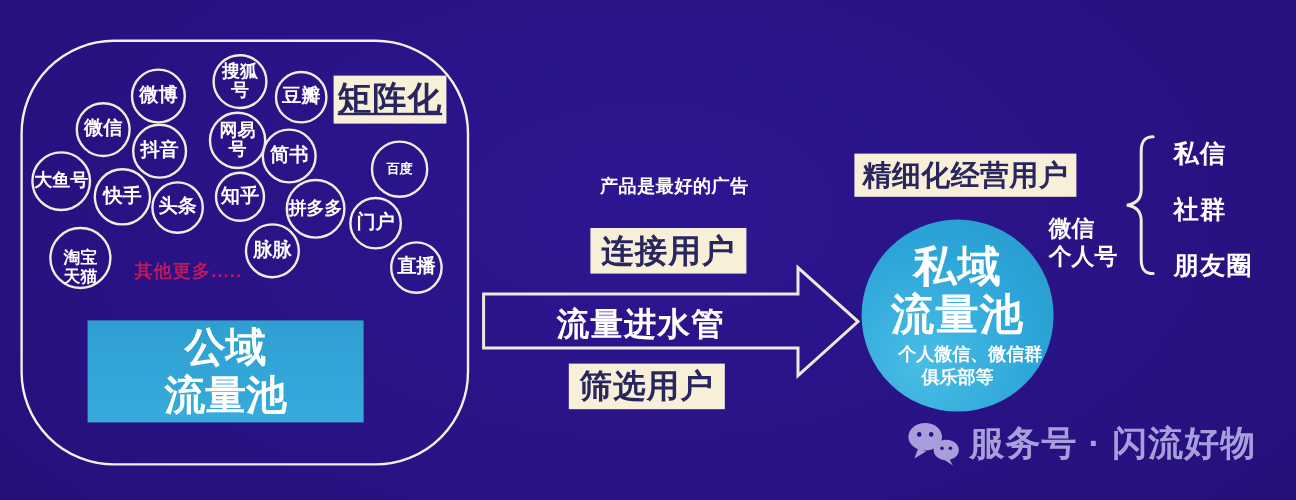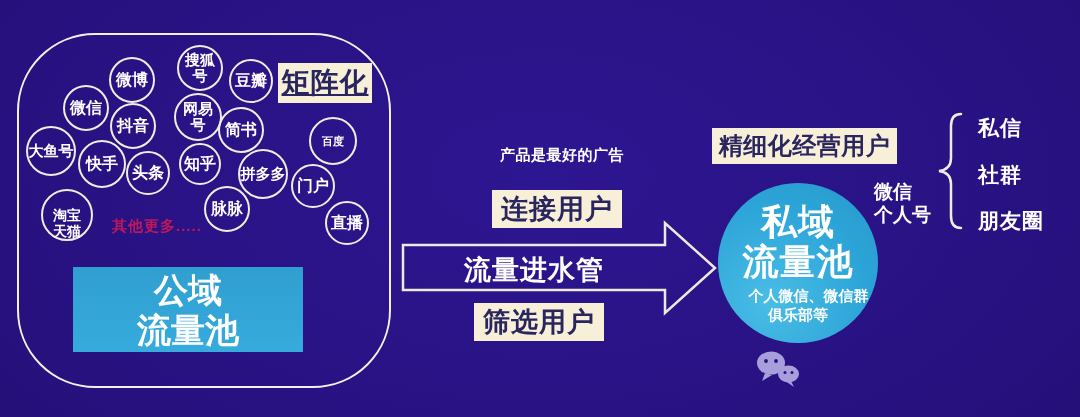--- a/index.html
+++ b/index.html
@@ -172,13 +172,14 @@
       <ellipse cx="33.5" cy="24" rx="10.5" ry="8.5"></ellipse>
       <path d="M36 31 L39 37 L31 31.5 Z"></path>
     </g>
     <g fill="#27117f">
       <circle cx="11" cy="11" r="1.9"></circle>
       <circle cx="21" cy="11" r="1.9"></circle>
       <circle cx="30" cy="22.5" r="1.5"></circle>
       <circle cx="37" cy="22.5" r="1.5"></circle>
     </g>
   </svg>
+  <span class="wm-text">服务号 · 闪流好物</span>
 </div>
 
 </body></html>

